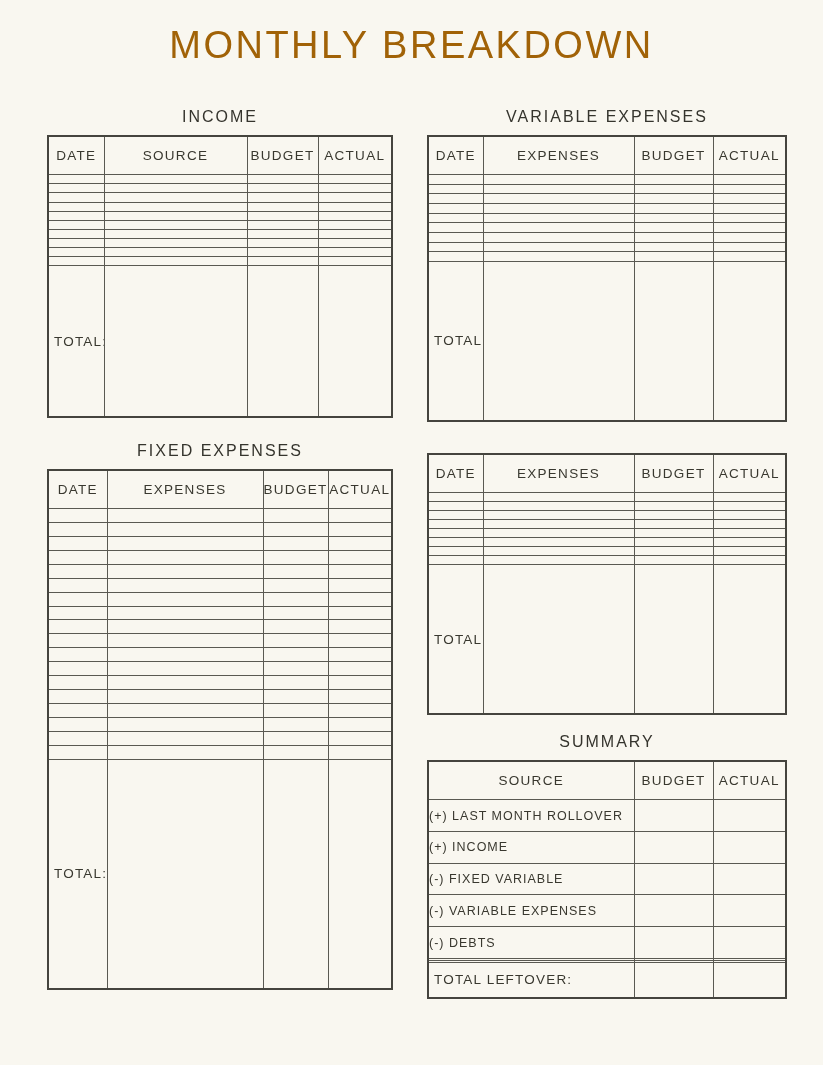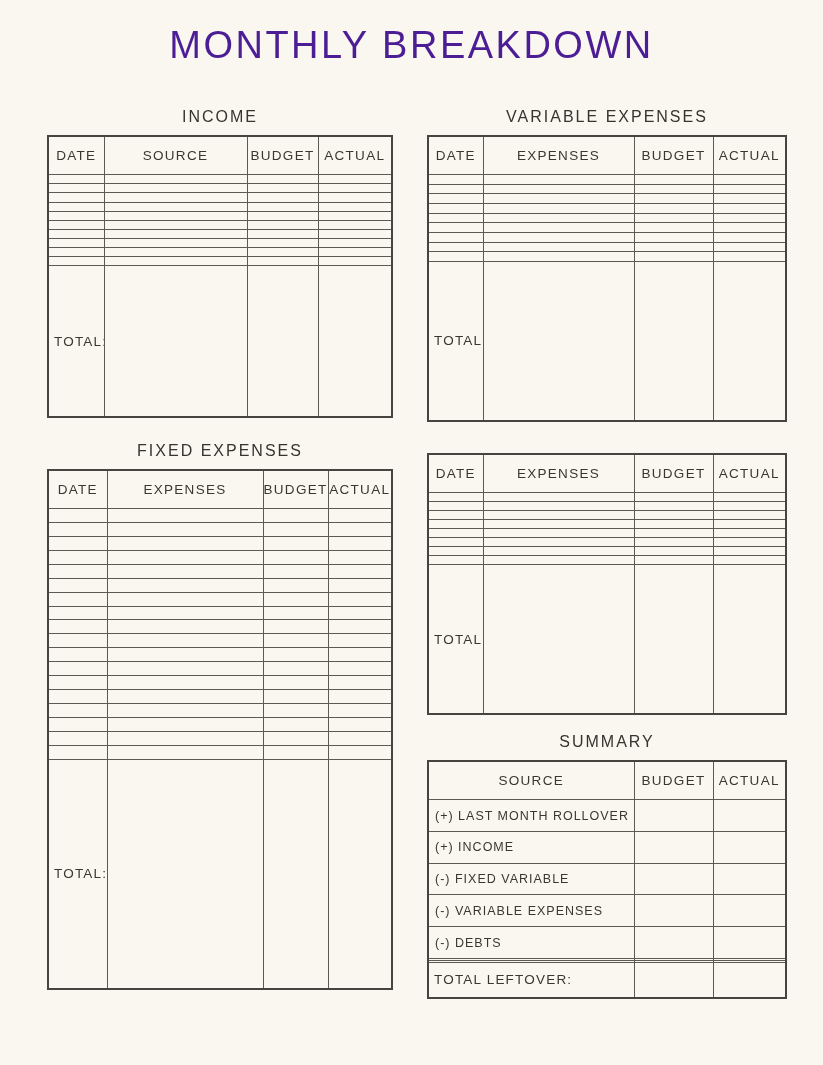--- a/index.html
+++ b/index.html
@@ -18,21 +18,21 @@
     font-family: "Liberation Sans", "DejaVu Sans", sans-serif;
     overflow: hidden;
   }
   .page-title {
     margin: 24px 0 0 0;
     text-align: center;
     font-size: 38px;
     font-weight: 300;
     letter-spacing: 2.5px;
     line-height: 1.15;
-    color: #4c1d95;
+    color: #a16207;
   }
   .columns {
     display: flex;
     margin: 40px 36px 0 47px;
     gap: 34px;
     align-items: flex-start;
   }
   .col-left { width: 346px; flex: 0 0 346px; }
   .col-right { width: 360px; flex: 0 0 360px; }
 
@@ -65,21 +65,20 @@
     font-weight: 400;
     font-size: 13.5px;
     letter-spacing: 1.3px;
     text-align: center;
     white-space: nowrap;
   }
   .tbl thead tr { height: 39px; }
   .tbl td { font-size: 13px; }
   td.row-label {
     text-align: left;
-    padding-left: 6px;
     font-size: 12.5px;
     letter-spacing: 1px;
     white-space: nowrap;
   }
   tr.total-row td.row-label {
     font-size: 13.5px;
     letter-spacing: 1.2px;
     padding-left: 5px;
   }
 

